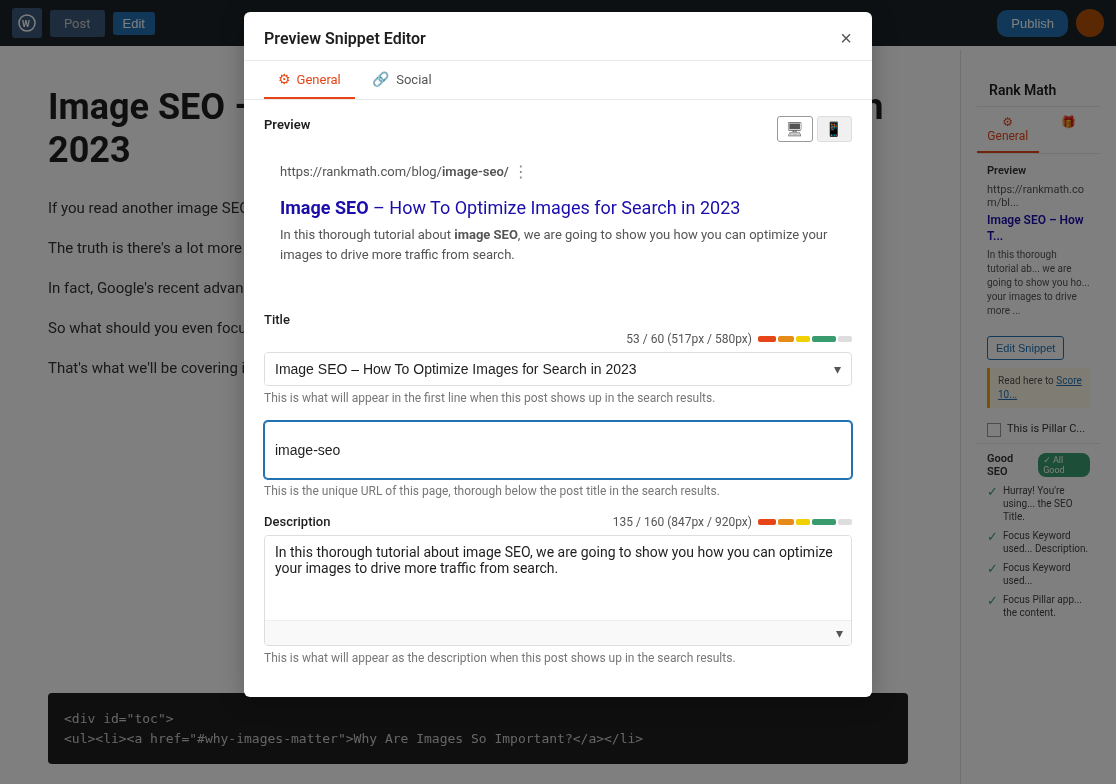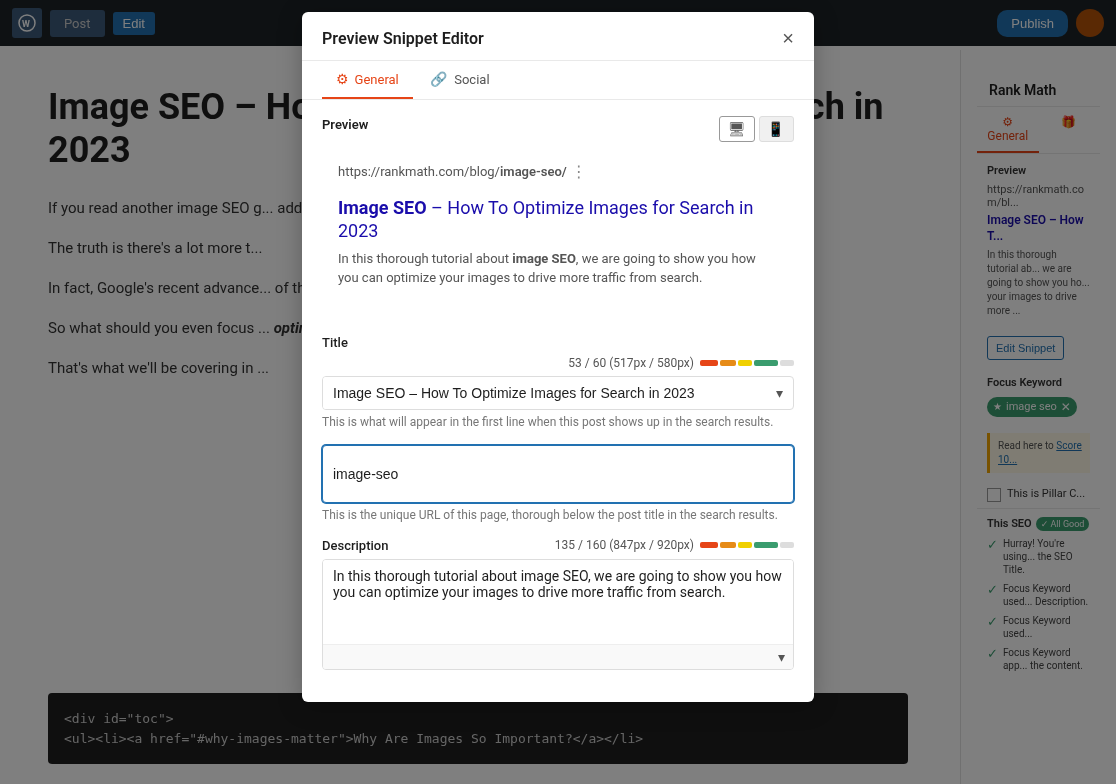--- a/index.html
+++ b/index.html
@@ -280,21 +280,21 @@
       background: rgba(0,0,0,0.5);
       z-index: 10;
     }
 
     
     .modal {
       position: absolute;
       top: 12px;
       left: 50%;
       transform: translateX(-50%);
-      width: 512px;
+      width: 628px;
       background: #fff;
       border-radius: 6px;
       z-index: 20;
       box-shadow: 0 4px 24px rgba(0,0,0,0.25);
       overflow: hidden;
     }
     .modal-header {
       display: flex;
       align-items: center;
       justify-content: space-between;
@@ -560,58 +560,50 @@
     </div>
   </div>
   <div class="sidebar-preview-section">
     <div class="sidebar-preview-label">Preview</div>
     <div class="sidebar-preview-url">https://rankmath.com/bl...</div>
     <div class="sidebar-preview-title">Image SEO – How T...</div>
     <div class="sidebar-preview-desc">In this thorough tutorial ab... we are going to show you ho... your images to drive more ...</div>
   </div>
   <button class="sidebar-edit-btn">Edit Snippet</button>
 
-  <div class="sidebar-focus-kw">
-    <div class="sidebar-focus-kw-label">Focus Keyword</div>
-    <span class="kw-tag">
-      <span class="kw-tag-star">★</span>
-      <span>image seo</span>
-      <span class="kw-tag-x">✕</span>
-    </span>
-  </div>
 
   <div class="sidebar-score-note">
     Read here to <span class="sidebar-score-link">Score 10...</span>
   </div>
 
   <div class="sidebar-pillar">
     <div class="pillar-checkbox"></div>
     <div class="pillar-label">This is Pillar C...</div>
   </div>
 
   <div class="sidebar-basic-seo">
     <div class="basic-seo-header">
-      <span class="basic-seo-label">This SEO</span>
+      <span class="basic-seo-label">Good SEO</span>
       <span class="basic-seo-badge">✓ All Good</span>
     </div>
     <div class="seo-check-item">
       <span class="seo-check-icon">✓</span>
       <span class="seo-check-text">Hurray! You're using... the SEO Title.</span>
     </div>
     <div class="seo-check-item">
       <span class="seo-check-icon">✓</span>
       <span class="seo-check-text">Focus Keyword used... Description.</span>
     </div>
     <div class="seo-check-item">
       <span class="seo-check-icon">✓</span>
       <span class="seo-check-text">Focus Keyword used...</span>
     </div>
     <div class="seo-check-item">
       <span class="seo-check-icon">✓</span>
-      <span class="seo-check-text">Focus Keyword app... the content.</span>
+      <span class="seo-check-text">Focus Pillar app... the content.</span>
     </div>
   </div>
 </div>
 
 <div class="overlay"></div>
 
 <div class="modal">
   <div class="modal-header">
     <span class="modal-title">Preview Snippet Editor</span>
     <button class="modal-close">×</button>
@@ -698,16 +690,17 @@
             <div class="progress-seg seg-gray" style="width:14px"></div>
           </div>
         </div>
       </div>
       <div class="desc-textarea-row">
         <textarea class="desc-textarea" style="">In this thorough tutorial about image SEO, we are going to show you how you can optimize your images to drive more traffic from search.</textarea>
         <div class="desc-textarea-footer">
           <button class="desc-expand-btn">▾</button>
         </div>
       </div>
+      <div class="field-hint">This is what will appear as the description when this post shows up in the search results.</div>
     </div>
 
   </div>
 </div>
 
 </body></html>

